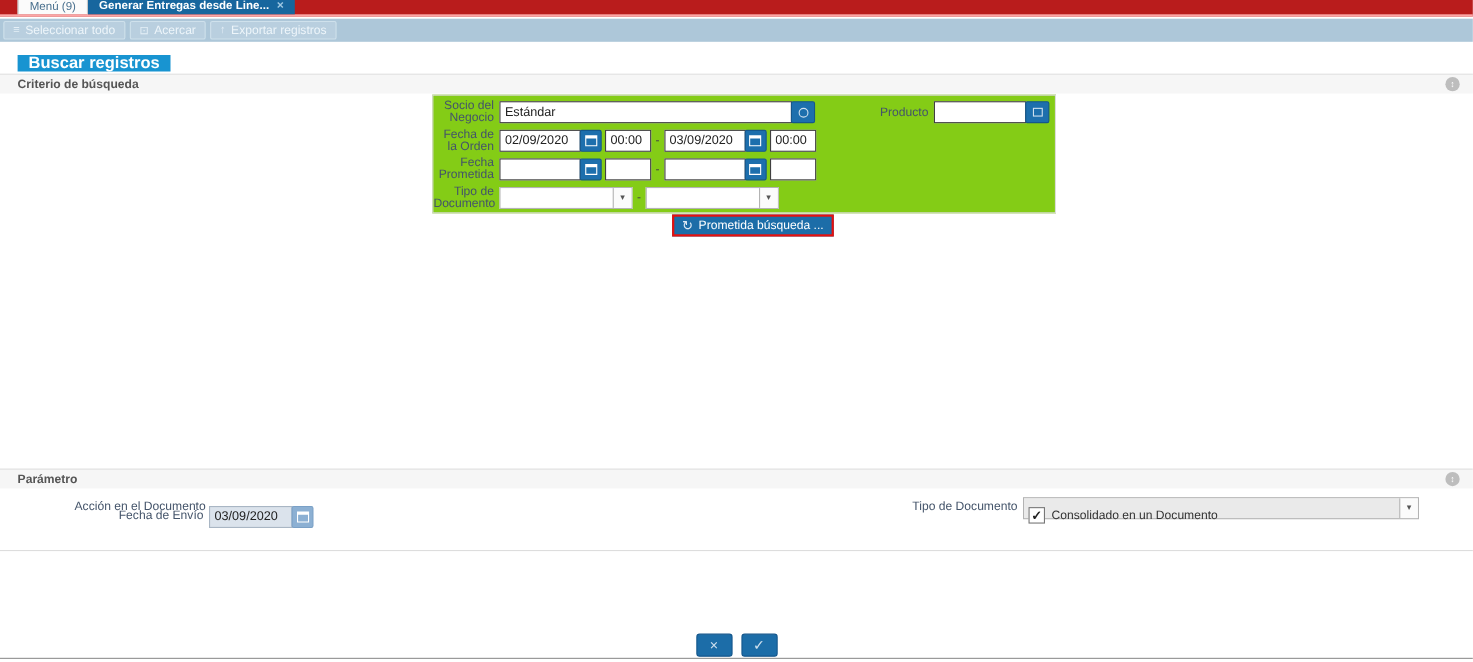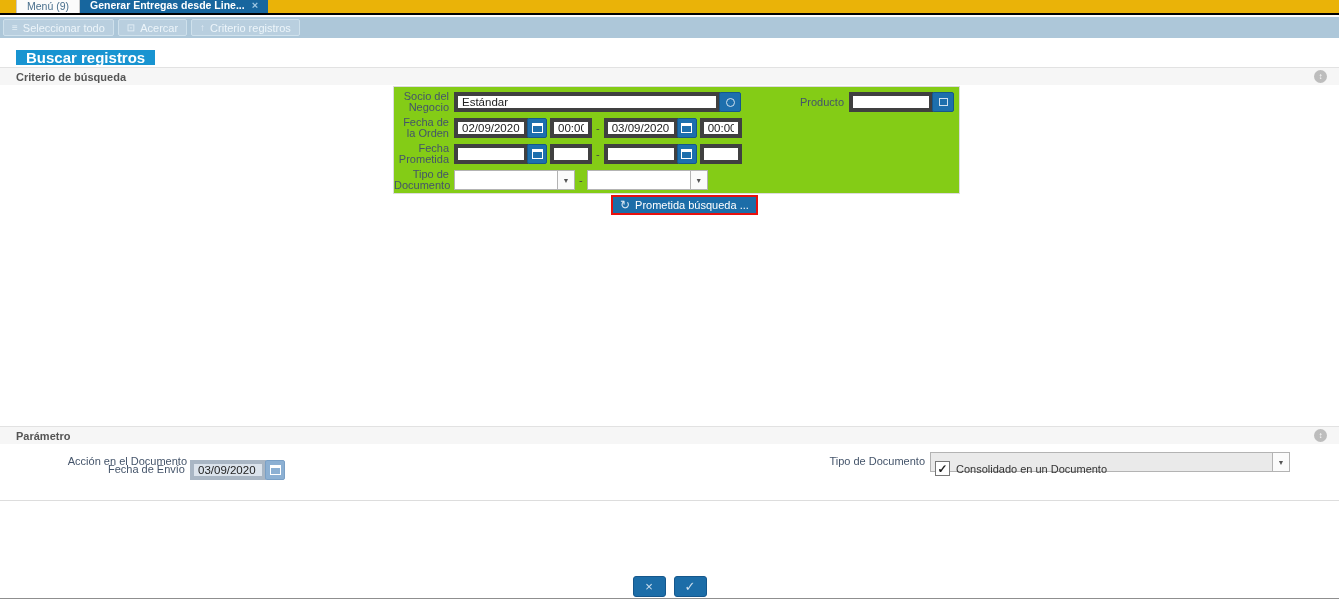--- a/index.html
+++ b/index.html
@@ -4,21 +4,21 @@
 <style>
   * { margin:0; padding:0; box-sizing:border-box; }
   html,body { width:1339px; height:602px; }
   body {
     position:relative; background:#fff; overflow:hidden;
     font-family:"Liberation Sans", sans-serif; font-size:11px; color:#333;
   }
 
   
   .tabbar { position:absolute; top:0; left:0; right:0; height:15px;
-    border-bottom:2px solid #000000; background:#eab308;
+    border-bottom:2px solid #fca5a5; background:#b91c1c;
     display:flex; align-items:flex-end; padding-left:16px; }
   .wtab { height:15px; line-height:15px; padding:0 10px; font-size:10.5px; white-space:nowrap; }
   .wtab.inactive { background:#fbfbfb; border:1px solid #c9c9c9; border-bottom:none; color:#4a708e; }
   .wtab.active { background:#17669e; color:#fff; font-weight:bold;
     display:flex; align-items:center; gap:7px; }
   .wtab .close { color:#9ec7e2; font-weight:bold; font-size:11px; cursor:pointer; }
 
   
   .toolbar { position:absolute; top:17px; left:0; right:0; height:21px;
     background:#adc7d9; display:flex; align-items:center; gap:4px; padding-left:3px; }
@@ -38,21 +38,21 @@
   #param-header { top:426px; }
   .collapse-btn { position:absolute; right:12px; width:13px; height:13px; border-radius:50%;
     background:#bdbdbd; color:#fff; font-size:8px; line-height:13px; text-align:center; cursor:pointer; }
 
   
   .criteria-box { position:absolute; left:393px; top:86px; width:567px; height:108px;
     border:1px solid #dcdcdc; background:#84cc16; }
   .crow { position:absolute; left:0; display:flex; align-items:center; height:20px; }
   .flabel { width:55px; text-align:right; margin-right:5px; color:#44546a;
     line-height:11px; font-size:11px; }
-  .tin { height:20px; border:4px solid #404040; font-size:11.5px; padding:0 4px;
+  .tin { height:20px; border:1px solid #404040; font-size:11.5px; padding:0 4px;
     font-family:"Liberation Sans", sans-serif; color:#222; background:#fff; outline:none; }
   .fieldgrp { display:flex; align-items:center; }
   .bluebtn { width:22px; height:20px; background:#1d6fad; border:1px solid #15578c;
     border-radius:2px; margin-left:-1px; display:flex; align-items:center; justify-content:center; cursor:pointer; }
   .circle-glyph { width:9px; height:9px; border:1.5px solid #cfe0ee; border-radius:50%; }
   .square-glyph { width:9px; height:8px; border:1px solid #cfe0ee; }
   .calbtn { width:20px; height:20px; background:#1d6fad; border:1px solid #15578c;
     border-radius:2px; margin-left:-1px; display:flex; align-items:center; justify-content:center; cursor:pointer; }
   .cal-glyph { width:11px; height:10px; border:1px solid #fff; border-top:3px solid #fff; background:transparent; }
   .dash { margin:0 4px; color:#444; }
@@ -112,21 +112,21 @@
   <div class="tbtn">
     <span class="ticon">≡</span>
     <span>Seleccionar todo</span>
   </div>
   <div class="tbtn">
     <span class="ticon">⊡</span>
     <span>Acercar</span>
   </div>
   <div class="tbtn">
     <span class="ticon">↑</span>
-    <span>Criterio registros</span>
+    <span>Exportar registros</span>
   </div>
 </div>
 
 <div class="search-tab">Buscar registros</div>
 
 <div class="group-header" id="criteria-header">
   <span>Criterio de búsqueda</span>
   <span class="collapse-btn">↕</span>
 </div>
 

